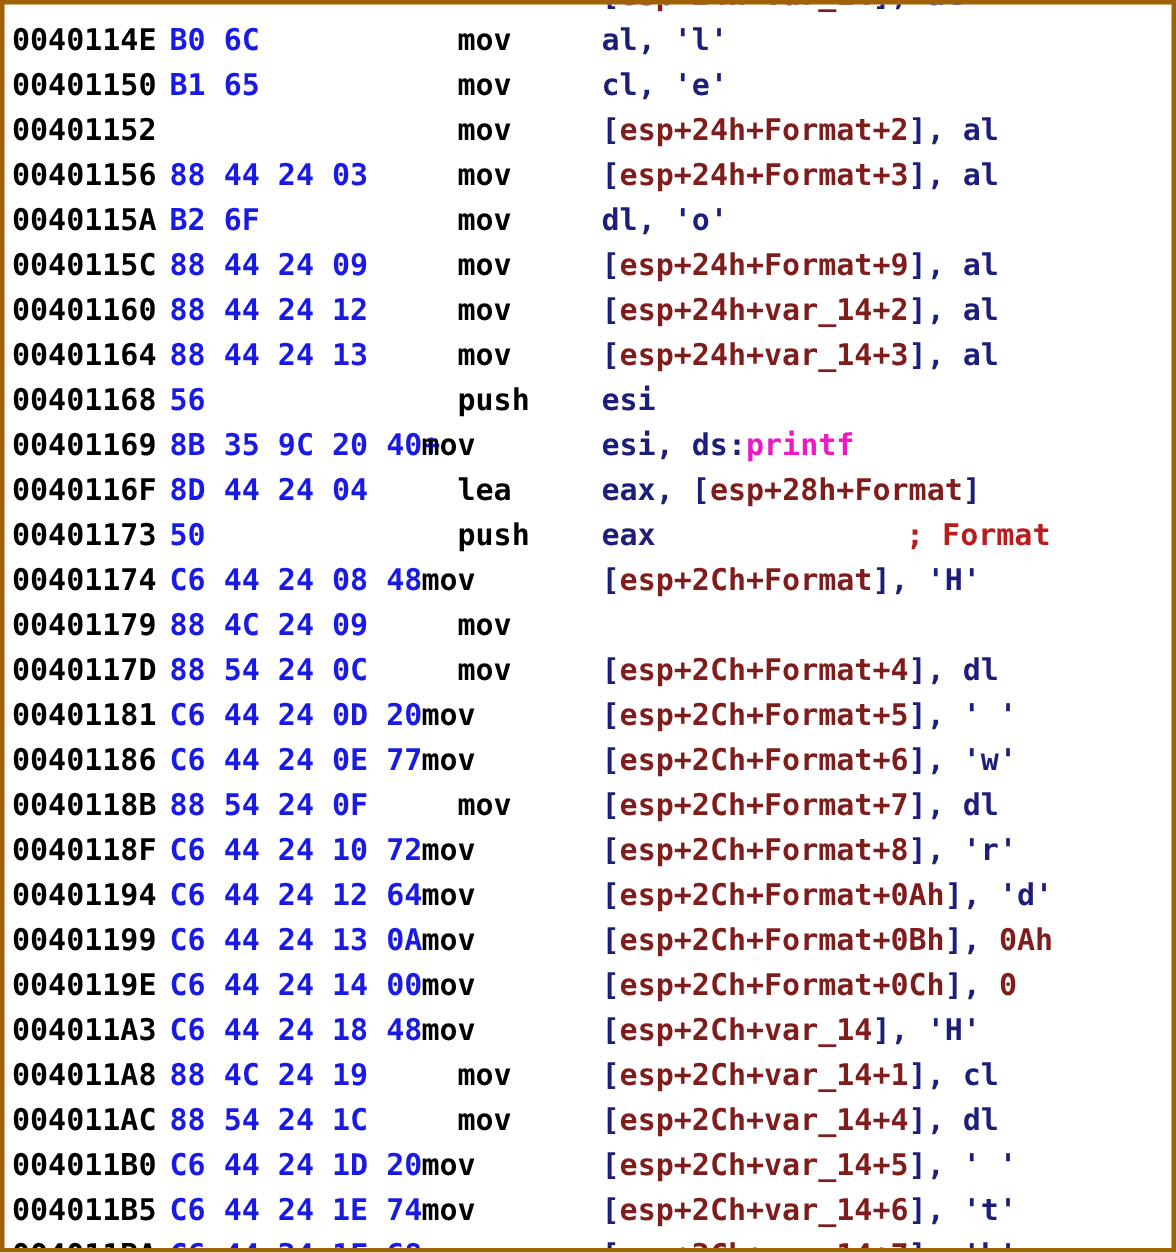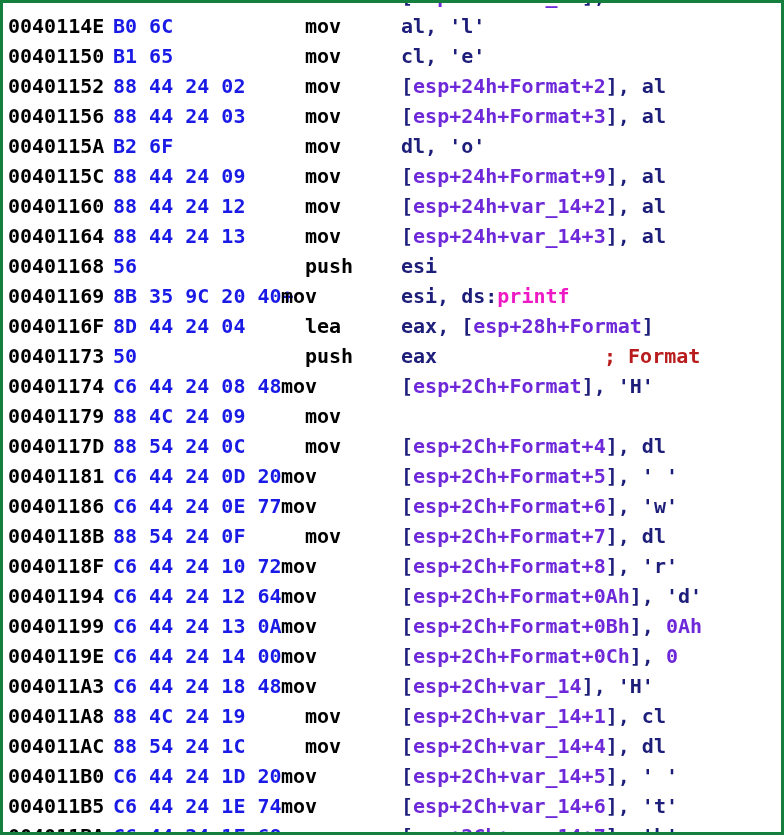--- a/index.html
+++ b/index.html
@@ -6,21 +6,21 @@
     margin: 0;
     padding: 0;
     background: #ffffff;
   }
   #app {
     position: relative;
     width: 784px;
     height: 835px;
     box-sizing: border-box;
     background: #ffffff;
-    border: 3px solid #15803d;
+    border: 3px solid #a16207;
     overflow: hidden;
     font-family: "DejaVu Sans Mono", "Liberation Mono", monospace;
   }
   #listing {
     position: absolute;
     left: 0;
     top: -22px;
     width: 778px;
     height: 860px;
     overflow: hidden;
@@ -39,33 +39,33 @@
     top: 0;
     white-space: pre;
   }
   .c-addr  { left: 5px;  color: #000000; }
   .c-bytes { left: 110px; color: #1a1ae6; }
   .c-mnem  { left: 302px; color: #000000; }
   .c-mnem.tight { left: 278px; }
   .c-ops   { left: 398px; color: #1d1d7a; }
   .c-cmt   { left: 601px; color: #b91c1c; }
 
-  .g  { color: #6d28d9; }   
+  .g  { color: #7f1d1d; }   
   .n  { color: #1d1d7a; }   
   .m  { color: #ee19c4; }   
 </style>
 </head>
 <body>
 
 <div id="app">
   <div id="listing">
       <div class="row"><span class="col c-addr"></span><span class="col c-bytes"></span><span class="col c-mnem"></span><span class="col c-ops"><span class="n">[</span><span class="g">esp+24h+var_14</span><span class="n">]</span><span class="n">,</span><span class="n"> </span><span class="n">al</span></span></div>
       <div class="row"><span class="col c-addr">0040114E</span><span class="col c-bytes">B0 6C</span><span class="col c-mnem">mov</span><span class="col c-ops"><span class="n">al</span><span class="n">,</span><span class="n"> </span><span class="n">'l'</span></span></div>
       <div class="row"><span class="col c-addr">00401150</span><span class="col c-bytes">B1 65</span><span class="col c-mnem">mov</span><span class="col c-ops"><span class="n">cl</span><span class="n">,</span><span class="n"> </span><span class="n">'e'</span></span></div>
-      <div class="row"><span class="col c-addr">00401152</span><span class="col c-bytes">88 44 24 02</span><span class="col c-mnem">mov</span><span class="col c-ops"><span class="n">[</span><span class="g">esp+24h+Format+2</span><span class="n">]</span><span class="n">,</span><span class="n"> </span><span class="n">al</span></span></div>
+      <div class="row"><span class="col c-addr">00401152</span><span class="col c-mnem">mov</span><span class="col c-ops"><span class="n">[</span><span class="g">esp+24h+Format+2</span><span class="n">]</span><span class="n">,</span><span class="n"> </span><span class="n">al</span></span></div>
       <div class="row"><span class="col c-addr">00401156</span><span class="col c-bytes">88 44 24 03</span><span class="col c-mnem">mov</span><span class="col c-ops"><span class="n">[</span><span class="g">esp+24h+Format+3</span><span class="n">]</span><span class="n">,</span><span class="n"> </span><span class="n">al</span></span></div>
       <div class="row"><span class="col c-addr">0040115A</span><span class="col c-bytes">B2 6F</span><span class="col c-mnem">mov</span><span class="col c-ops"><span class="n">dl</span><span class="n">,</span><span class="n"> </span><span class="n">'o'</span></span></div>
       <div class="row"><span class="col c-addr">0040115C</span><span class="col c-bytes">88 44 24 09</span><span class="col c-mnem">mov</span><span class="col c-ops"><span class="n">[</span><span class="g">esp+24h+Format+9</span><span class="n">]</span><span class="n">,</span><span class="n"> </span><span class="n">al</span></span></div>
       <div class="row"><span class="col c-addr">00401160</span><span class="col c-bytes">88 44 24 12</span><span class="col c-mnem">mov</span><span class="col c-ops"><span class="n">[</span><span class="g">esp+24h+var_14+2</span><span class="n">]</span><span class="n">,</span><span class="n"> </span><span class="n">al</span></span></div>
       <div class="row"><span class="col c-addr">00401164</span><span class="col c-bytes">88 44 24 13</span><span class="col c-mnem">mov</span><span class="col c-ops"><span class="n">[</span><span class="g">esp+24h+var_14+3</span><span class="n">]</span><span class="n">,</span><span class="n"> </span><span class="n">al</span></span></div>
       <div class="row"><span class="col c-addr">00401168</span><span class="col c-bytes">56</span><span class="col c-mnem">push</span><span class="col c-ops"><span class="n">esi</span></span></div>
       <div class="row"><span class="col c-addr">00401169</span><span class="col c-bytes">8B 35 9C 20 40+</span><span class="col c-mnem tight">mov</span><span class="col c-ops"><span class="n">esi, ds:</span><span class="m">printf</span></span></div>
       <div class="row"><span class="col c-addr">0040116F</span><span class="col c-bytes">8D 44 24 04</span><span class="col c-mnem">lea</span><span class="col c-ops"><span class="n">eax</span><span class="n">,</span><span class="n"> </span><span class="n">[</span><span class="g">esp+28h+Format</span><span class="n">]</span></span></div>
       <div class="row"><span class="col c-addr">00401173</span><span class="col c-bytes">50</span><span class="col c-mnem">push</span><span class="col c-ops"><span class="n">eax</span></span><span class="col c-cmt">; Format</span></div>
       <div class="row"><span class="col c-addr">00401174</span><span class="col c-bytes">C6 44 24 08 48</span><span class="col c-mnem tight">mov</span><span class="col c-ops"><span class="n">[</span><span class="g">esp+2Ch+Format</span><span class="n">]</span><span class="n">,</span><span class="n"> </span><span class="n">'H'</span></span></div>

